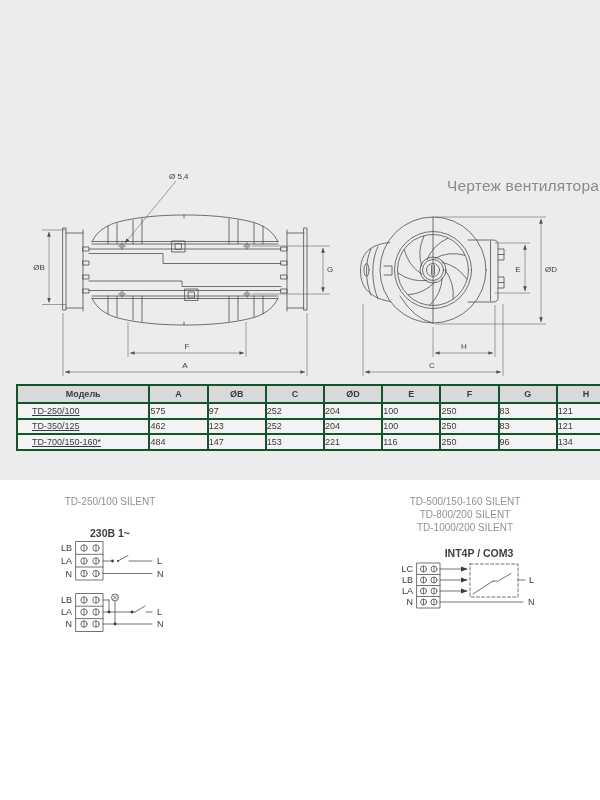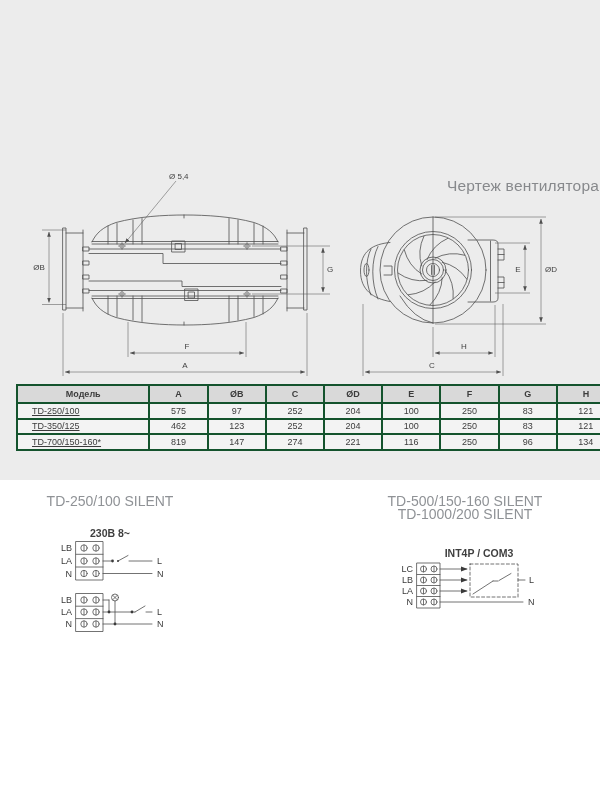--- a/index.html
+++ b/index.html
@@ -28,27 +28,27 @@
     position:absolute; left:16px; top:384px; width:600px;
     border-collapse:separate; border-spacing:2px; table-layout:fixed;
     background:#14532d;
   }
   .dim-table th {
     background:#d9d9d9; color:#3c3c3c; font-size:9px; font-weight:bold;
     height:16px; text-align:center; padding:0;
   }
   .dim-table td {
     background:#f3f3f3; color:#3c3c3c; font-size:9px;
-    height:13.5px; text-align:center; padding:0;
+    height:13.5px; text-align:left; padding:0;
   }
   .dim-table td.model { text-align:left; padding-left:14px;text-decoration:underline; }
 
   .wiring-models {
     position:absolute; width:160px; text-align:center;
-    font-size:14px; line-height:13px; color:#8f9296;
+    font-size:10px; line-height:13px; color:#8f9296;
   }
   .wiring-sub {
     position:absolute; width:160px; text-align:center;
     font-size:10.5px; font-weight:bold; color:#3f3f3f;
   }
 </style>
 </head>
 <body>
 
 <div class="page">
@@ -292,36 +292,36 @@
         <td>123</td>
         <td>252</td>
         <td>204</td>
         <td>100</td>
         <td>250</td>
         <td>83</td>
         <td>121</td>
       </tr>
       <tr>
         <td class="model">TD-700/150-160*</td>
-        <td>819</td>
+        <td>484</td>
         <td>147</td>
-        <td>274</td>
+        <td>153</td>
         <td>221</td>
         <td>116</td>
         <td>250</td>
         <td>96</td>
         <td>134</td>
       </tr>
     </tbody>
   </table>
 
   <div class="wiring-models" style="left:30px; top:495px;">
     <div>TD-250/100 SILENT</div>
   </div>
-  <div class="wiring-sub" style="left:30px; top:527px;">230В 8~</div>
+  <div class="wiring-sub" style="left:30px; top:527px;">230В 1~</div>
 
   <svg class="abs" style="left:40px; top:540px;" width="180" height="100" viewBox="0 0 180 100">
 
     <g>
       <text class="wiretxt" x="32" y="11" text-anchor="end">LB</text>
       <text class="wiretxt" x="32" y="24" text-anchor="end">LA</text>
       <text class="wiretxt" x="32" y="36.5" text-anchor="end">N</text>
       <g class="ln">
         <rect x="36" y="1.5" width="27" height="38.5"></rect>
         <line x1="36" y1="14.3" x2="63" y2="14.3"></line>
@@ -383,20 +383,21 @@
       <circle class="dot" cx="69" cy="72" r="1.4"></circle>
       <circle class="dot" cx="92" cy="72" r="1.4"></circle>
       <circle class="dot" cx="75" cy="84" r="1.4"></circle>
       <text class="wiretxt" x="117" y="75">L</text>
       <text class="wiretxt" x="117" y="87">N</text>
     </g>
   </svg>
 
   <div class="wiring-models" style="left:385px; top:495px;">
     <div>TD-500/150-160 SILENT</div>
+    <div>TD-800/200 SILENT</div>
     <div>TD-1000/200 SILENT</div>
   </div>
   <div class="wiring-sub" style="left:399px; top:547px;">INT4P / COM3</div>
 
   <svg class="abs" style="left:395px; top:556px;" width="150" height="58" viewBox="0 0 150 58">
     <defs>
       <marker id="a3" viewBox="0 0 8 8" markerWidth="8" markerHeight="8" refX="7.5" refY="4" orient="auto">
         <path d="M0,1 L8,4 L0,7 z" fill="#3a3a3a"></path>
       </marker>
     </defs>

